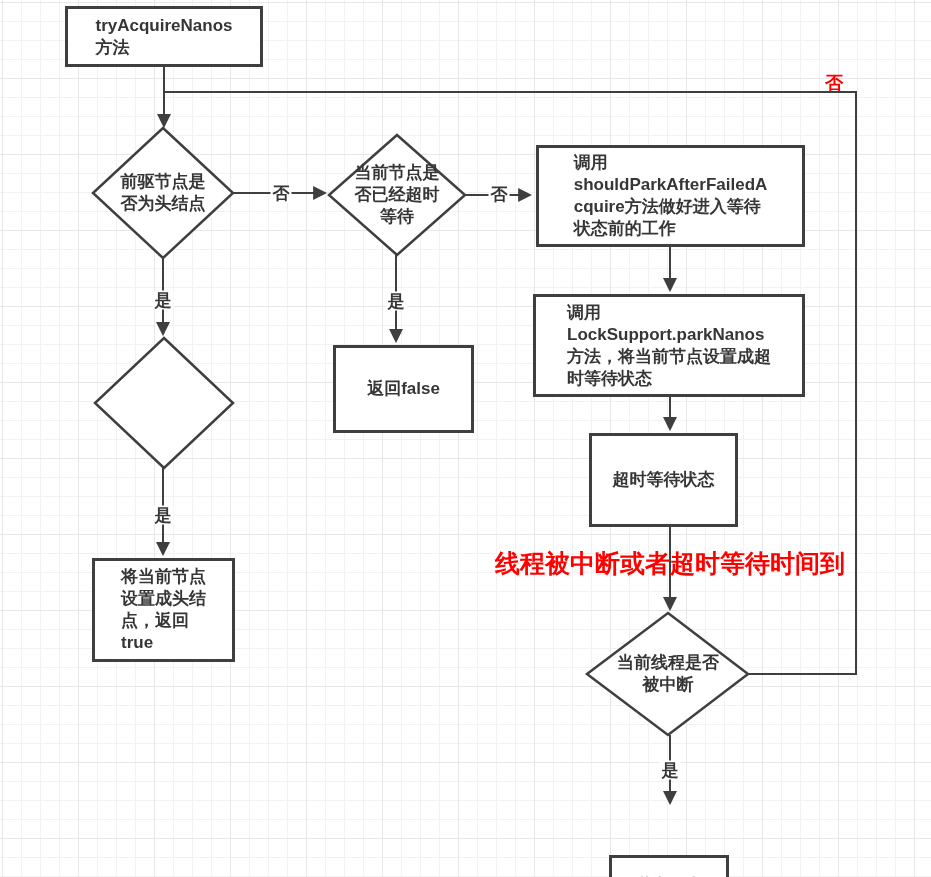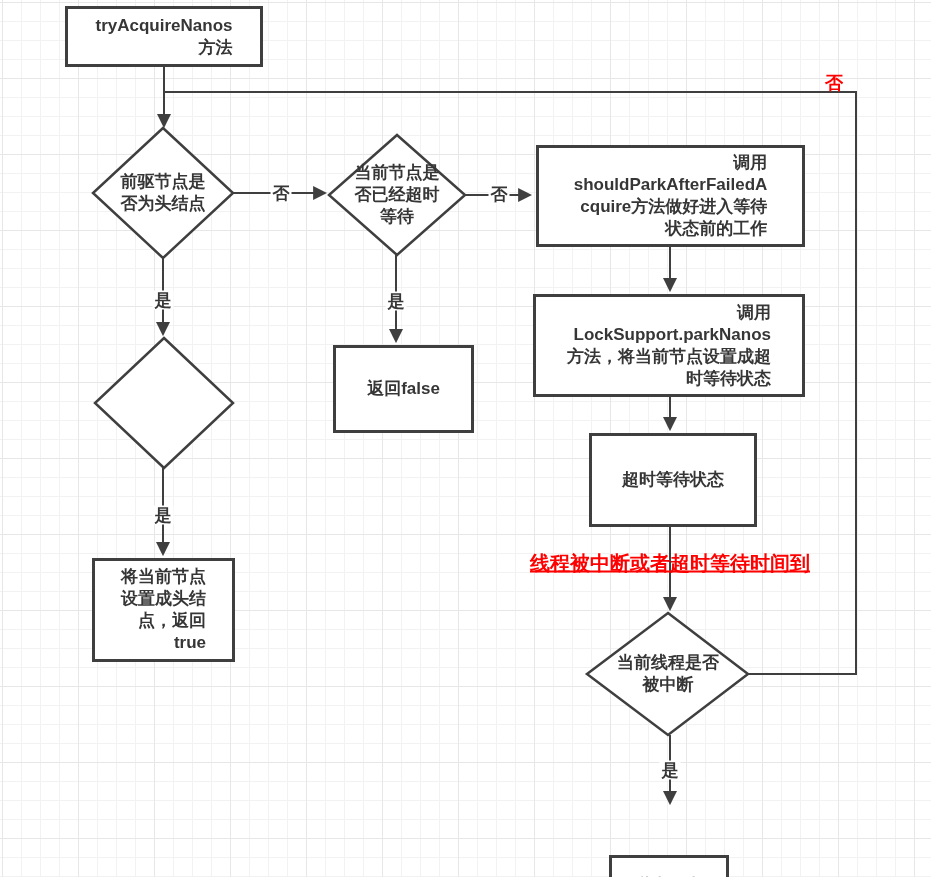--- a/index.html
+++ b/index.html
@@ -13,37 +13,37 @@
       linear-gradient(to bottom, #e7e7e7 1px, transparent 1px) 2px 2px / 76px 76px,
       linear-gradient(to right, #f2f2f2 1px, transparent 1px) 2px 2px / 19px 19px,
       linear-gradient(to bottom, #f2f2f2 1px, transparent 1px) 2px 2px / 19px 19px,
       #ffffff;
   }
   svg.wires{position:absolute;left:0;top:0;}
   .rect-node{
     position:absolute;box-sizing:border-box;
     background:#ffffff;border:3px solid #3f3f3f;
     display:flex;align-items:center;justify-content:center;
-    text-align:right;font-weight:bold;color:#363636;
+    text-align:left;font-weight:bold;color:#363636;
     font-size:17px;line-height:22px;
   }
   .lbl{white-space:pre-line;}
   .dtext{
     position:absolute;transform:translate(-50%,-50%);
     text-align:center;font-weight:bold;color:#363636;
     font-size:17px;line-height:22px;white-space:pre-line;
   }
   .elabel{
     position:absolute;transform:translate(-50%,-50%);
     background:#ffffff;padding:0 2px;
     font-weight:bold;color:#363636;font-size:17px;line-height:19px;
   }
   .red-note{
     position:absolute;transform:translate(-50%,-50%);
-    color:#ff0000;font-weight:bold;font-size:20px;white-space:nowrap;text-decoration:underline;
+    color:#ff0000;font-weight:bold;font-size:25px;white-space:nowrap;
   }
   .red-label{
     position:absolute;transform:translate(-50%,-50%);
     color:#ff0000;font-weight:bold;font-size:18px;line-height:18px;
   }
   .edge{stroke:#3f3f3f;stroke-width:2;fill:none;}
   .diamond{fill:#ffffff;stroke:#3f3f3f;stroke-width:2.5;}
 </style>
 </head>
 <body>
@@ -87,21 +87,21 @@
 状态前的工作</span>
   </div>
 
   <div class="rect-node" style="left:533px;top:294px;width:272px;height:103px;">
     <span class="lbl">调用
 LockSupport.parkNanos
 方法，将当前节点设置成超
 时等待状态</span>
   </div>
 
-  <div class="rect-node" style="left:589px;top:433px;width:168px;height:94px;">
+  <div class="rect-node" style="left:589px;top:433px;width:149px;height:94px;">
     <span class="lbl">超时等待状态</span>
   </div>
 
   <div class="rect-node" style="left:609px;top:807px;width:120px;height:61px;margin-top:48px;">
     <span class="lbl">抛出异常</span>
   </div>
 
   <div class="rect-node" style="left:92px;top:558px;width:143px;height:104px;">
     <span class="lbl">将当前节点
 设置成头结

